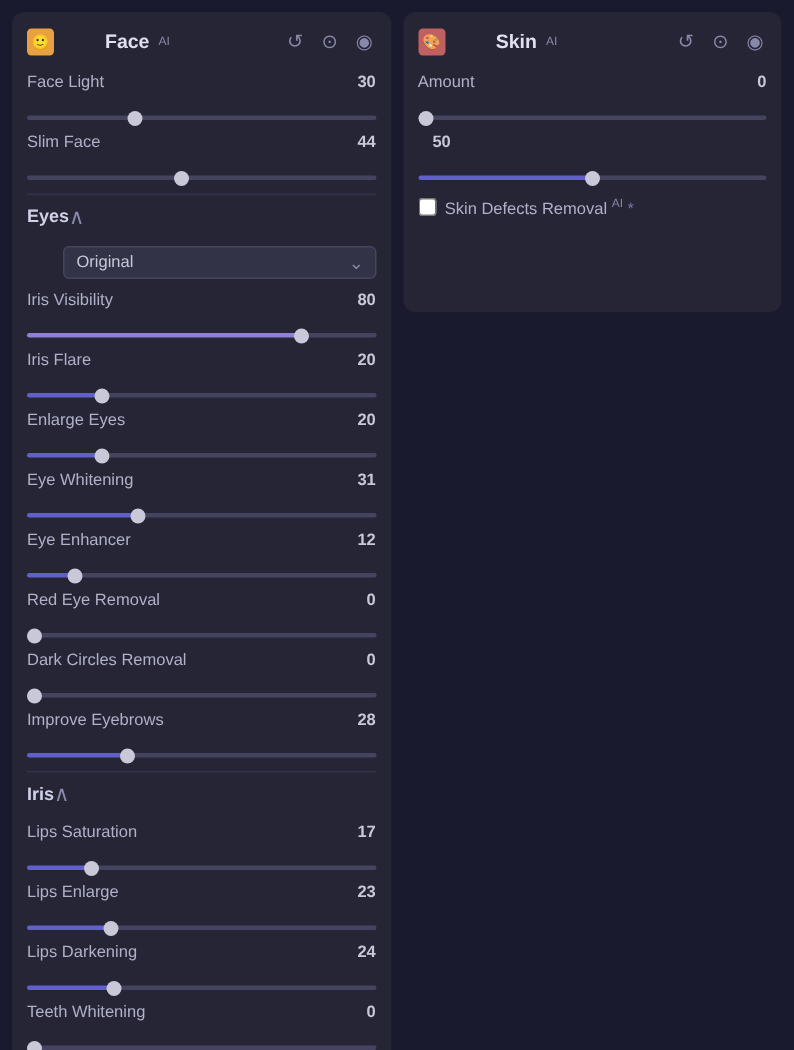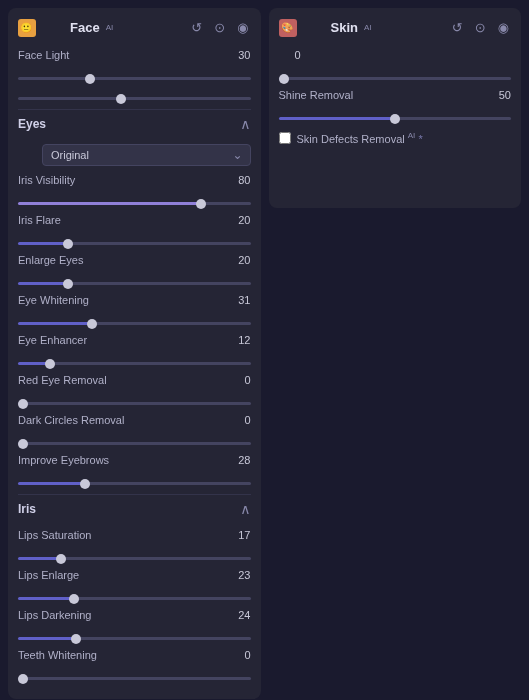--- a/index.html
+++ b/index.html
@@ -65,21 +65,21 @@
       background: none;
       border: none;
       color: #8888aa;
       cursor: pointer;
       font-size: 13px;
       padding: 2px;
     }
     .section-header {
       display: flex;
       align-items: center;
-      justify-content: space-between;
+      justify-content: flex-start;
       padding: 6px 0;
       margin-bottom: 6px;
       border-top: 1px solid #33334a;
     }
     .section-title {
       font-size: 12px;
       font-weight: 600;
       color: #d0d0e8;
     }
     .section-toggle {
@@ -99,20 +99,21 @@
       flex: 1;
       font-size: 11px;
       color: #b0b0c8;
       white-space: nowrap;
     }
     .slider-value {
       font-size: 11px;
       color: #c8c8d8;
       width: 22px;
       text-align: right;
+      font-weight: bold;
     }
     .slider-container {
       width: 100%;
       margin-bottom: 6px;
     }
     input[type=range] {
       -webkit-appearance: none;
       appearance: none;
       width: 100%;
       height: 3px;
@@ -210,20 +211,24 @@
     <div class="slider-row">
       <span class="slider-label">Face Light</span>
       <span class="slider-value">30</span>
     </div>
     <div class="slider-container">
       <input type="range" class="slider-track-filled face-light-range" style="--fill: 30%;" min="0" max="100" value="30">
     </div>
   </div>
 
   <div class="slider-group">
+    <div class="slider-row">
+      <span class="slider-label">Slim Face</span>
+      <span class="slider-value">44</span>
+    </div>
     <div class="slider-container">
       <input type="range" class="slider-track-filled slim-face-range" style="--fill: 44%;" min="0" max="100" value="44">
     </div>
   </div>
 
   <div class="section-header">
     <span class="section-title">Eyes</span>
     <button class="section-toggle">∧</button>
   </div>
 
@@ -374,30 +379,30 @@
     </div>
     <div class="panel-header-actions">
       <button class="header-btn">↺</button>
       <button class="header-btn">⊙</button>
       <button class="header-btn">◉</button>
     </div>
   </div>
 
   <div class="slider-group">
     <div class="slider-row">
+      <span class="slider-label">Amount</span>
       <span class="slider-value">0</span>
     </div>
     <div class="slider-container">
       <input type="range" class="slider-track-filled" style="background: linear-gradient(to right, rgb(96, 96, 200) 0%, rgb(68, 68, 96) 0%);" min="0" max="100" value="0">
     </div>
   </div>
 
   <div class="slider-group">
     <div class="slider-row">
-      <span class="slider-label">Shine Removal</span>
       <span class="slider-value">50</span>
     </div>
     <div class="slider-container">
       <input type="range" class="slider-track-filled" style="background: linear-gradient(to right, rgb(96, 96, 200) 50%, rgb(68, 68, 96) 50%);" min="0" max="100" value="50">
     </div>
   </div>
 
   <div class="checkbox-row">
     <input type="checkbox" style="">
     <span class="checkbox-label">

